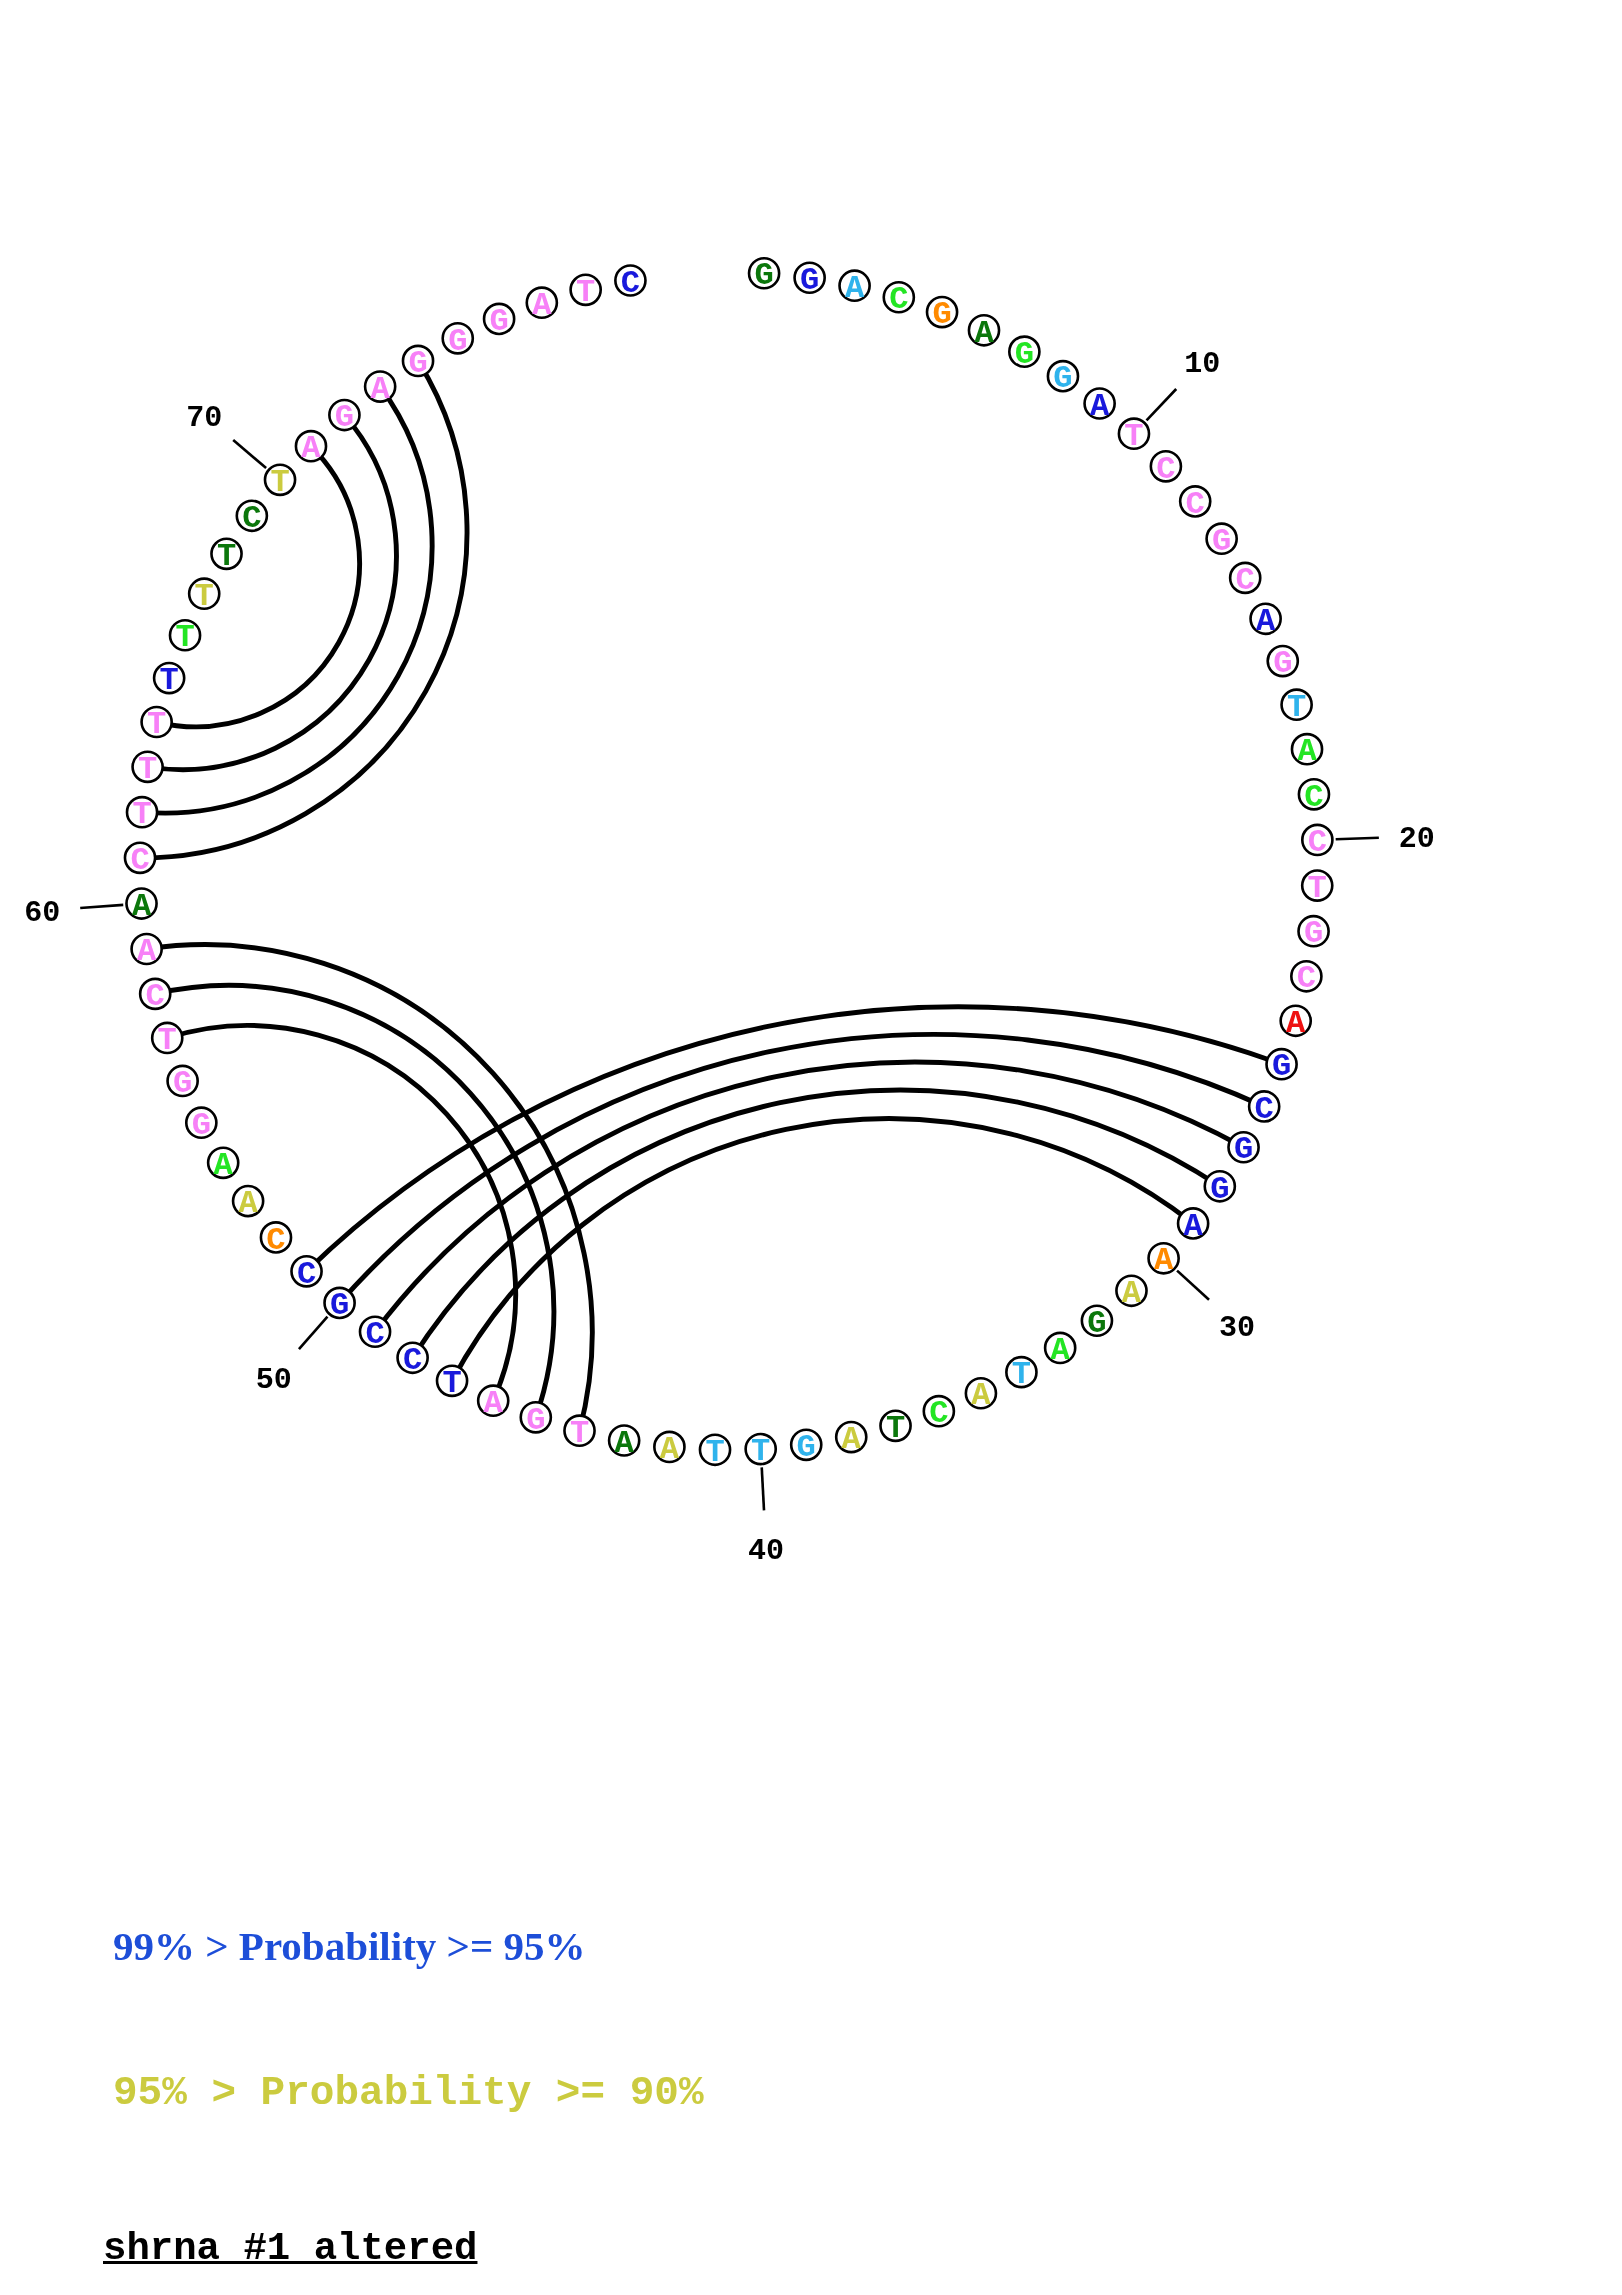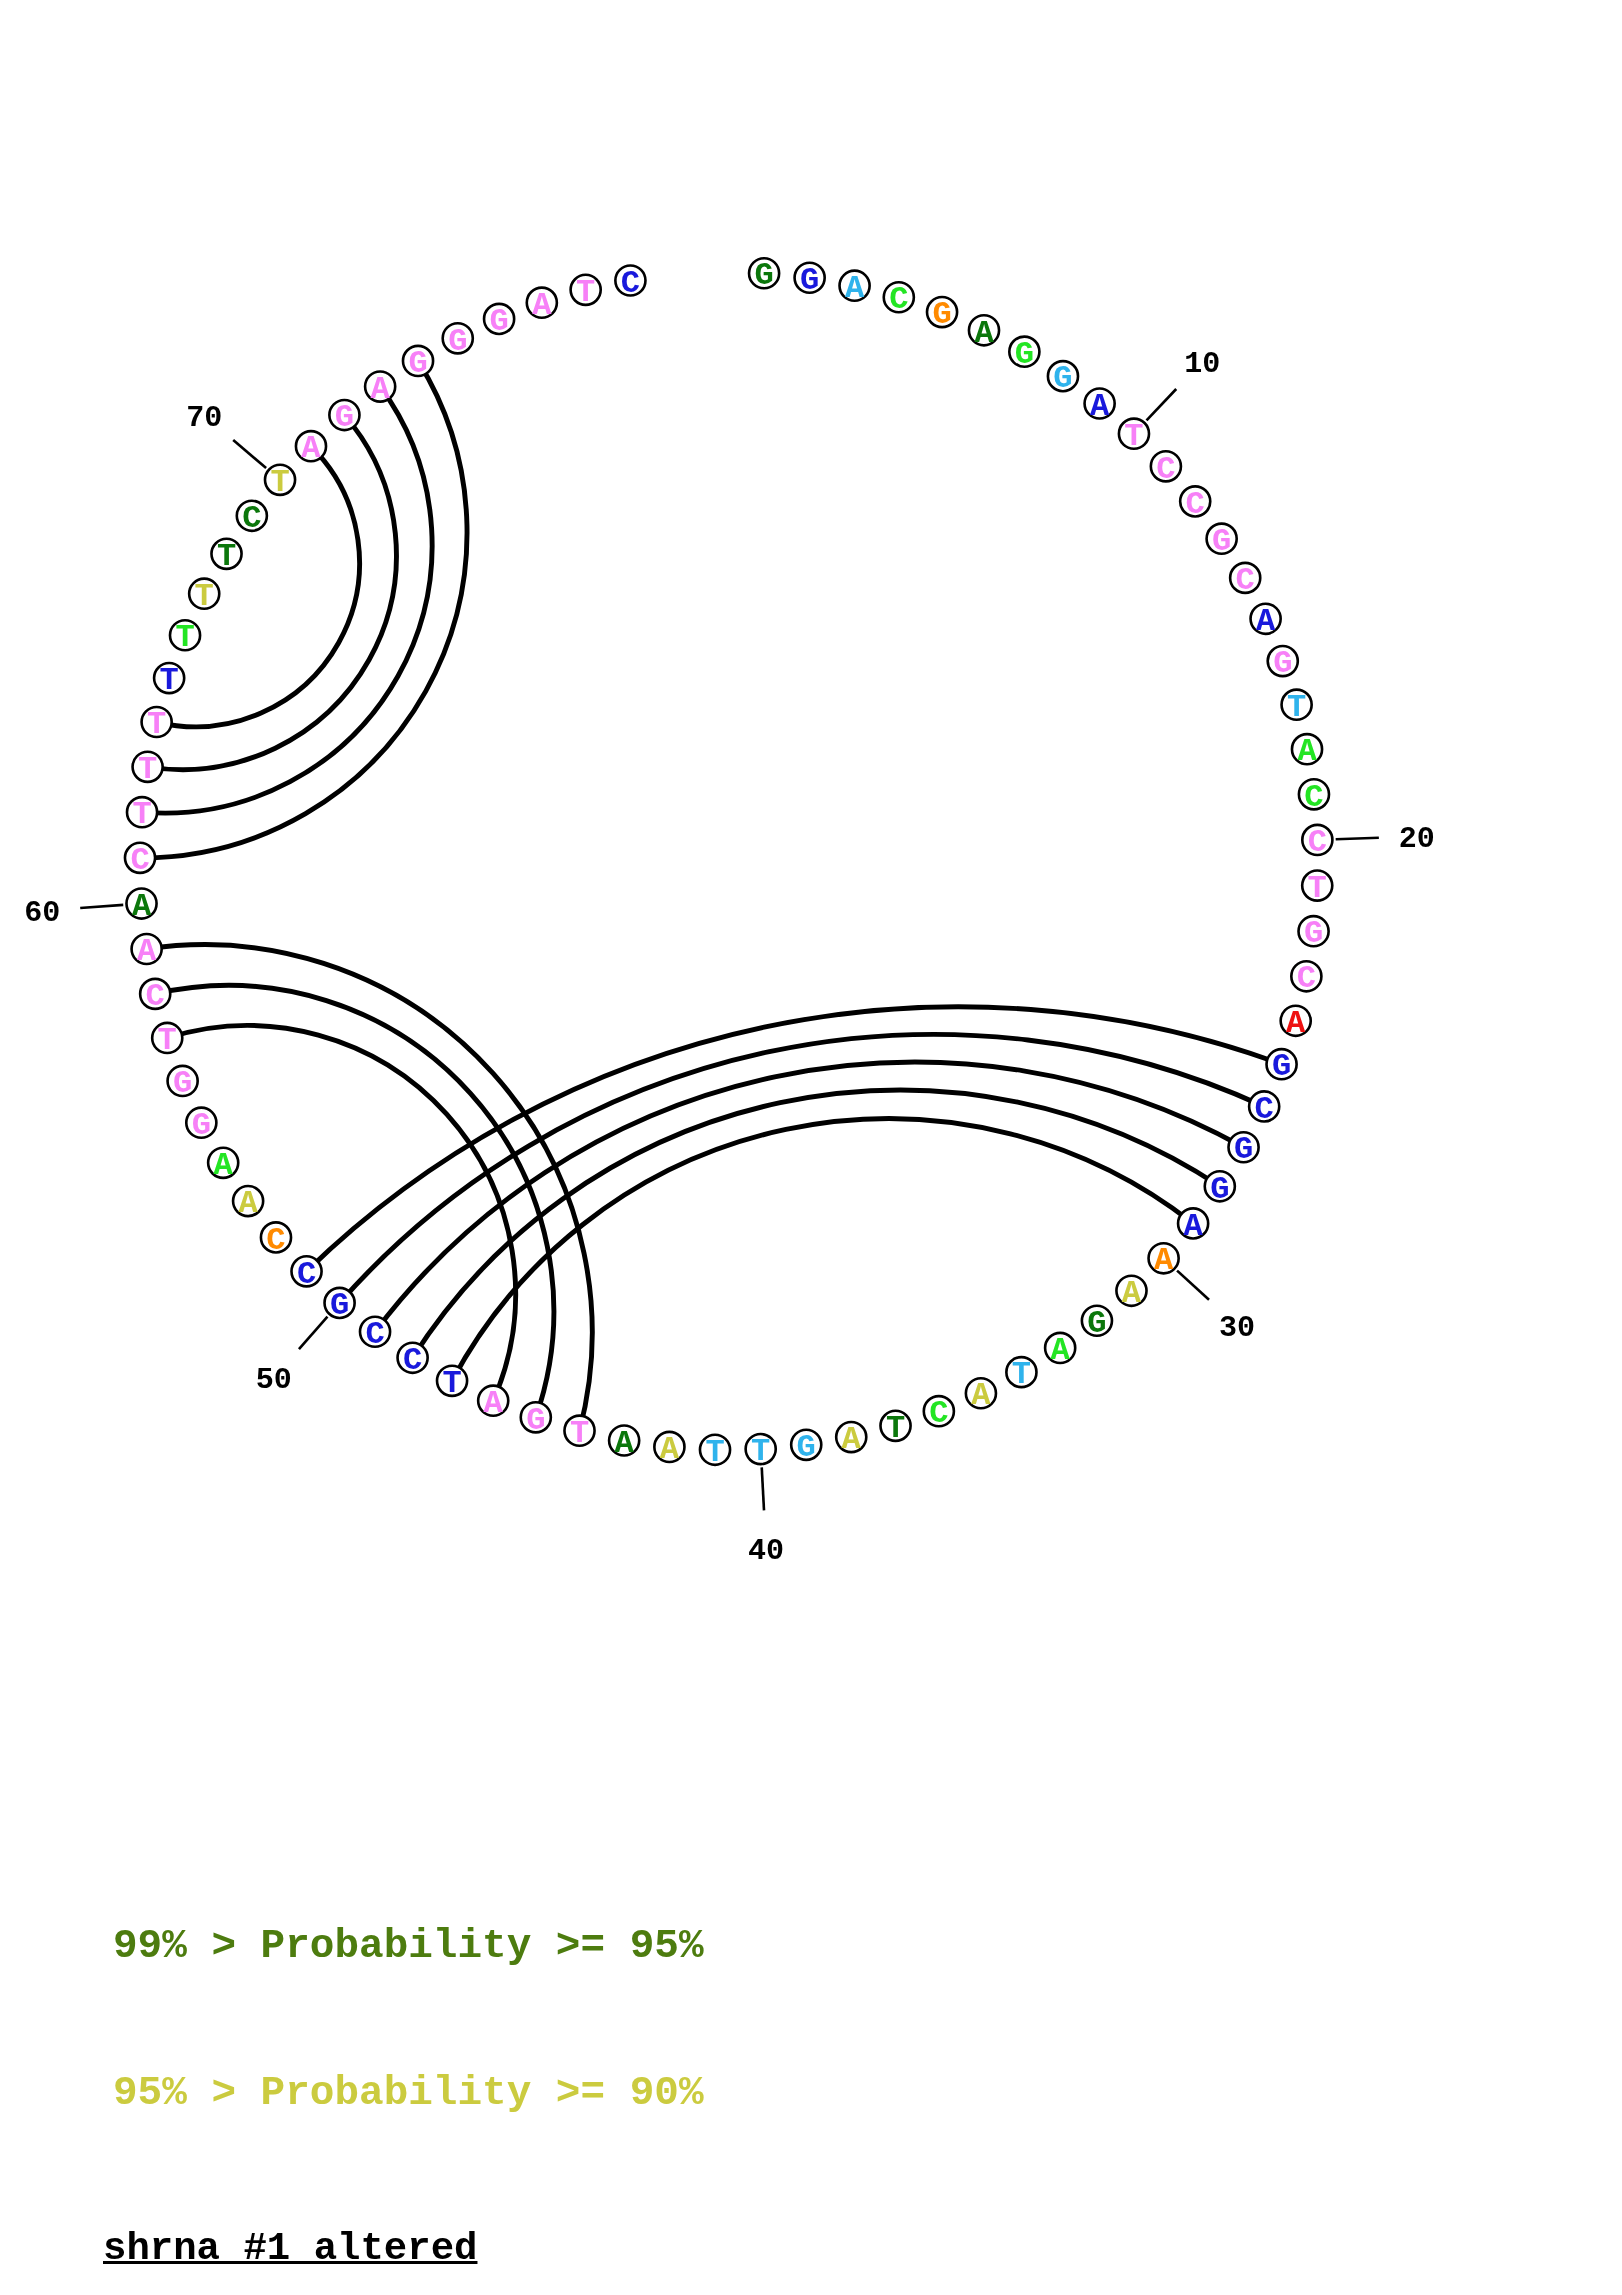--- a/index.html
+++ b/index.html
@@ -231,21 +231,21 @@
       <text x="1837.6" y="552.4" dy="0.35em" text-anchor="middle" fill="#000000" font-size="46" font-weight="bold" font-family="&quot;Liberation Mono&quot;,&quot;DejaVu Sans Mono&quot;,monospace">10</text>
       <text x="2165.3" y="1278.2" dy="0.35em" text-anchor="middle" fill="#000000" font-size="46" font-weight="bold" font-family="&quot;Liberation Mono&quot;,&quot;DejaVu Sans Mono&quot;,monospace">20</text>
       <text x="1890.6" y="2025.7" dy="0.35em" text-anchor="middle" fill="#000000" font-size="46" font-weight="bold" font-family="&quot;Liberation Mono&quot;,&quot;DejaVu Sans Mono&quot;,monospace">30</text>
       <text x="1170.9" y="2366.5" dy="0.35em" text-anchor="middle" fill="#000000" font-size="46" font-weight="bold" font-family="&quot;Liberation Mono&quot;,&quot;DejaVu Sans Mono&quot;,monospace">40</text>
       <text x="418.5" y="2105.3" dy="0.35em" text-anchor="middle" fill="#000000" font-size="46" font-weight="bold" font-family="&quot;Liberation Mono&quot;,&quot;DejaVu Sans Mono&quot;,monospace">50</text>
       <text x="64.7" y="1391.9" dy="0.35em" text-anchor="middle" fill="#000000" font-size="46" font-weight="bold" font-family="&quot;Liberation Mono&quot;,&quot;DejaVu Sans Mono&quot;,monospace">60</text>
       <text x="312.2" y="635.0" dy="0.35em" text-anchor="middle" fill="#000000" font-size="46" font-weight="bold" font-family="&quot;Liberation Mono&quot;,&quot;DejaVu Sans Mono&quot;,monospace">70</text>
     </svg>
 
   <div class="legend">
-    <div class="legend-row" style="color: #4d7c0f;">99% &gt; Probability &gt;= 95%</div>
+    <div class="legend-row" style="color: #1d4ed8; font-family: Liberation Serif, serif;">99% &gt; Probability &gt;= 95%</div>
     <div class="legend-row" style="color: rgb(203, 203, 63);">95% &gt; Probability &gt;= 90%</div>
     
     
     
     
     
   </div>
 
   <div class="plot-title">shrna #1 altered</div>
 

